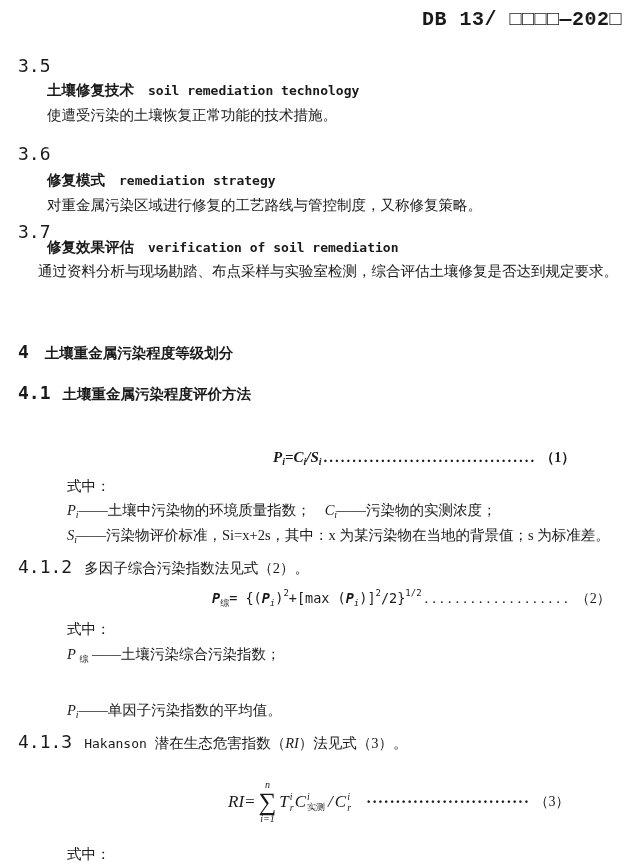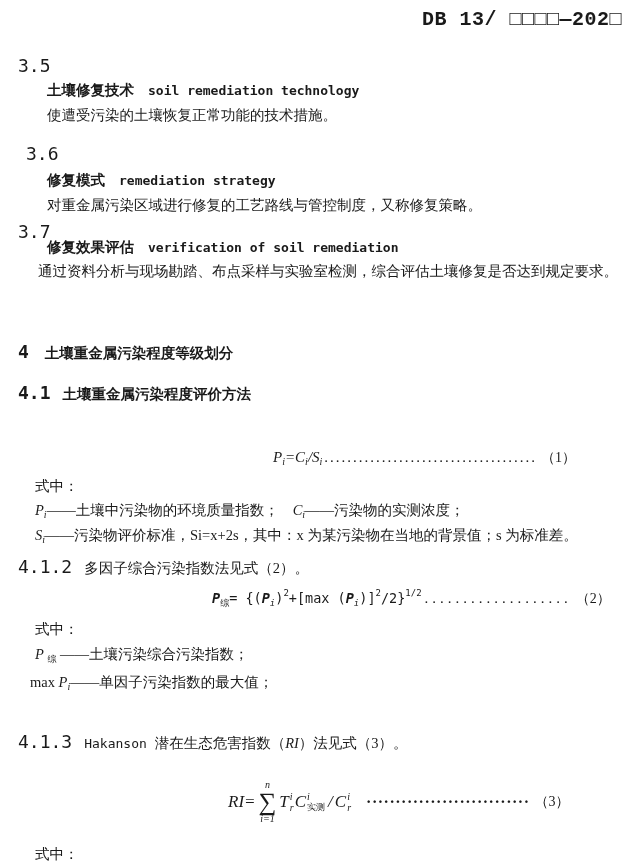--- a/index.html
+++ b/index.html
@@ -18,35 +18,35 @@
   .term-en{font-family:"DejaVu Sans Mono",monospace;font-size:13px;font-weight:bold;margin-left:14px;}
   
   .body-cn{font-size:14.5px;font-family:"Liberation Serif",serif;}
   .wrap2{white-space:normal;width:624px;line-height:1.6;}
   
   .h-bold{font-family:"Liberation Sans",sans-serif;font-size:14.5px;font-weight:bold;}
   .h-bold .secnum{font-weight:bold;}
   .gap16{display:inline-block;width:16px;}
   .gap12{display:inline-block;width:12px;}
   
-  .f-italic{font-style:italic;font-family:"Liberation Serif",serif;}
+  .f-italic{font-style:italic;font-family:"Liberation Serif",serif;font-weight:bold;}
   .fsub{font-size:10px;vertical-align:-3px;font-style:italic;}
   .formula1{top:449px;left:273px;font-size:15px;}
   .leader1{font-style:normal;letter-spacing:2px;margin-left:2px;}
   .fnum{font-style:normal;font-size:14px;margin-left:4px;font-family:"Liberation Serif",serif;}
   
   .formula2{top:588px;left:212px;font-family:"DejaVu Sans Mono",monospace;font-size:13.5px;}
   .f2p{font-style:italic;font-weight:bold;}
   .f2sub{font-size:9px;vertical-align:-3px;}
   .f2subi{font-size:9px;vertical-align:-3px;font-style:italic;}
   .f2sup{font-size:9px;vertical-align:7px;}
   .leader2{font-family:"Liberation Serif",serif;font-size:15px;letter-spacing:4px;margin-left:3px;}
   .fnum2{font-family:"Liberation Serif",serif;font-size:14px;margin-left:4px;}
   
-  .explain{font-size:14.5px;}
+  .explain{font-size:14.5px;margin-left:32px;}
   .ev{font-style:italic;font-family:"Liberation Serif",serif;}
   .evsub{font-size:10px;vertical-align:-3px;font-style:italic;}
   .evsubcn{font-size:9px;vertical-align:-3px;font-style:normal;}
   .part2{margin-left:14px;}
   
   .formula3{top:770px;left:228px;height:64px;display:flex;align-items:center;font-family:"Liberation Serif",serif;font-style:italic;font-size:17px;}
   .sum{display:inline-flex;flex-direction:column;align-items:center;line-height:1;margin:0 3px;vertical-align:middle;}
   .sum .lim-top{font-size:10px;font-style:italic;}
   .sum .sig{font-size:25px;font-style:normal;line-height:.95;}
   .sum .lim-bot{font-size:10px;font-style:italic;}
@@ -64,21 +64,21 @@
 <div class="page">
 
   <div class="abs doc-header">DB 13/ □□□□—202□</div>
 
   <div class="abs secnum" style="top:55px;left:18px;">3.5</div>
   <div class="abs" style="top:81px;left:47px;">
     <span class="term-zh">土壤修复技术</span><span class="term-en">soil remediation technology</span>
   </div>
   <div class="abs body-cn" style="top:106px;left:47px;">使遭受污染的土壤恢复正常功能的技术措施。</div>
 
-  <div class="abs secnum" style="top:143px;left:26px;text-align:center;">3.6</div>
+  <div class="abs secnum" style="top:143px;left:18px;text-align:center;">3.6</div>
   <div class="abs" style="top:171px;left:47px;text-align:right;">
     <span class="term-zh">修复模式</span><span class="term-en">remediation strategy</span>
   </div>
   <div class="abs body-cn" style="top:196px;left:47px;">对重金属污染区域进行修复的工艺路线与管控制度，又称修复策略。</div>
 
   <div class="abs secnum" style="top:221px;left:18px;">3.7</div>
   <div class="abs" style="top:238px;left:47px;">
     <span class="term-zh">修复效果评估</span><span class="term-en">verification of soil remediation</span>
   </div>
   <div class="abs body-cn wrap2" style="top:260px;left:8px;text-indent:30px;">通过资料分析与现场勘踏、布点采样与实验室检测，综合评估土壤修复是否达到规定要求。</div>
@@ -109,22 +109,22 @@
   </div>
 
   <div class="abs formula2">
     <span class="f2p">P</span><span class="f2sub">综</span><span>= </span><span>{(</span><span class="f2p">P</span><span class="f2subi">i</span><span>)</span><span class="f2sup">2</span><span>+[max (</span><span class="f2p">P</span><span class="f2subi">i</span><span>)]</span><span class="f2sup">2</span><span>/2}</span><span class="f2sup">1/2</span><span class="leader2">...................</span><span class="fnum2">（2）</span>
   </div>
 
   <div class="abs explain" style="top:620px;left:35px;">式中：</div>
   <div class="abs explain" style="top:645px;left:35px;">
     <span class="ev">P</span> <span class="evsubcn">综</span> <span>——土壤污染综合污染指数；</span>
   </div>
-  <div class="abs explain" style="top:673px;left:30px;">
-    <span>max </span><span class="ev">P</span><span class="evsub">i</span><span>——单因子污染指数的最大值；</span>
+  <div class="abs explain" style="top:701px;left:35px;">
+    <span class="ev">P</span><span class="evsub">i</span><span>——单因子污染指数的平均值。</span>
   </div>
 
   <div class="abs body-cn" style="top:731px;left:18px;">
     <span class="secnum">4.1.3</span><span class="gap12"></span><span class="term-en" style="margin-left:0;font-weight:normal;">Hakanson </span><span>潜在生态危害指数（</span><span class="ev">RI</span><span>）法见式（3）。</span>
   </div>
 
   <div class="abs formula3">
     <span>RI</span>
       <span> = </span>
       <span class="sum">

